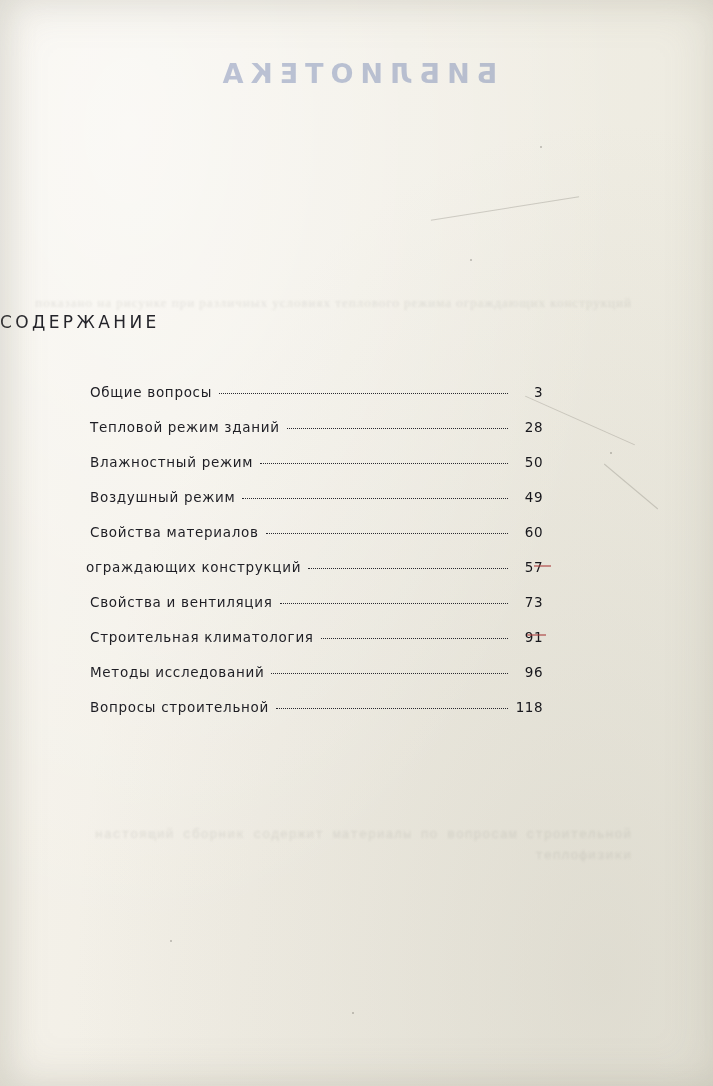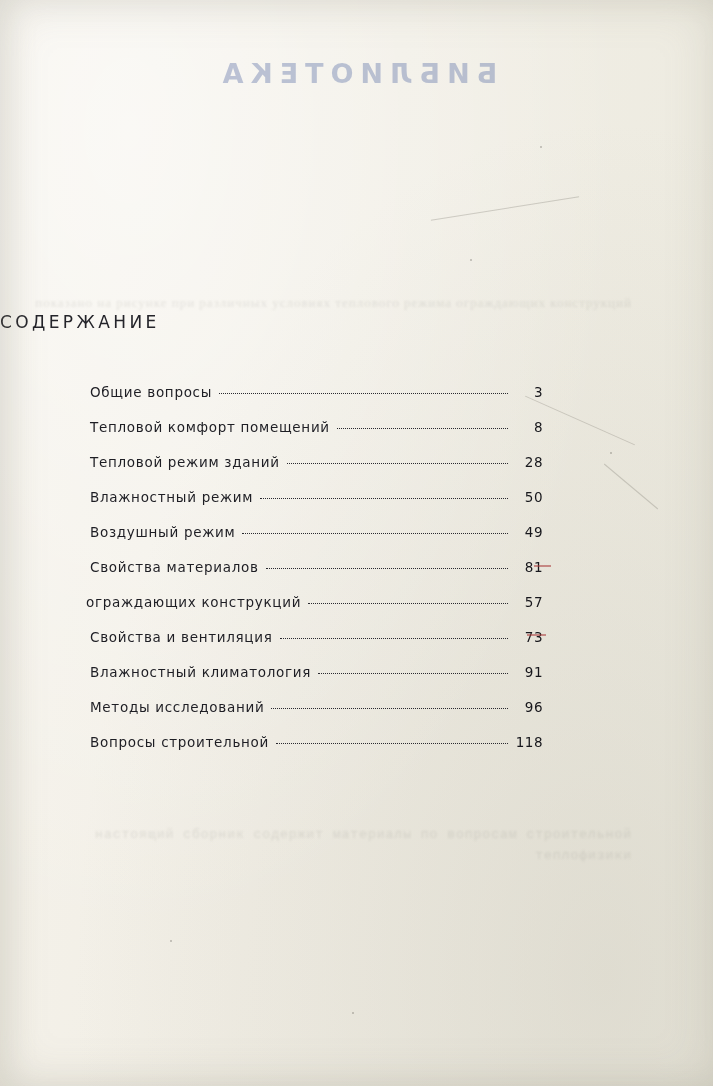--- a/index.html
+++ b/index.html
@@ -161,56 +161,51 @@
 
   <div class="content">
     <h1 class="toc-title">СОДЕРЖАНИЕ</h1>
     <ul class="toc-list">
         <li class="toc-row">
           <span class="toc-label">Общие вопросы</span>
           <span class="toc-dots"></span>
           <span class="toc-page">3</span>
         </li>
         <li class="toc-row">
-          <span class="toc-label">Тепловой комфорт помещений</span>
-          <span class="toc-dots"></span>
-          <span class="toc-page">8</span>
-        </li>
-        <li class="toc-row">
           <span class="toc-label">Тепловой режим зданий</span>
           <span class="toc-dots"></span>
           <span class="toc-page">28</span>
         </li>
         <li class="toc-row">
           <span class="toc-label">Влажностный режим</span>
           <span class="toc-dots"></span>
           <span class="toc-page">50</span>
         </li>
         <li class="toc-row">
           <span class="toc-label">Воздушный режим</span>
           <span class="toc-dots"></span>
           <span class="toc-page">49</span>
         </li>
         <li class="toc-row">
           <span class="toc-label">Свойства материалов</span>
           <span class="toc-dots"></span>
-          <span class="toc-page">81</span>
+          <span class="toc-page">60</span>
         </li>
         <li class="toc-row indent-2">
           <span class="toc-label">ограждающих конструкций</span>
           <span class="toc-dots"></span>
           <span class="toc-page">57</span>
         </li>
         <li class="toc-row">
           <span class="toc-label">Свойства и вентиляция</span>
           <span class="toc-dots"></span>
           <span class="toc-page">73</span>
         </li>
         <li class="toc-row">
-          <span class="toc-label">Влажностный климатология</span>
+          <span class="toc-label">Строительная климатология</span>
           <span class="toc-dots"></span>
           <span class="toc-page">91</span>
         </li>
         <li class="toc-row">
           <span class="toc-label">Методы исследований</span>
           <span class="toc-dots"></span>
           <span class="toc-page">96</span>
         </li>
         <li class="toc-row">
           <span class="toc-label">Вопросы строительной</span>

